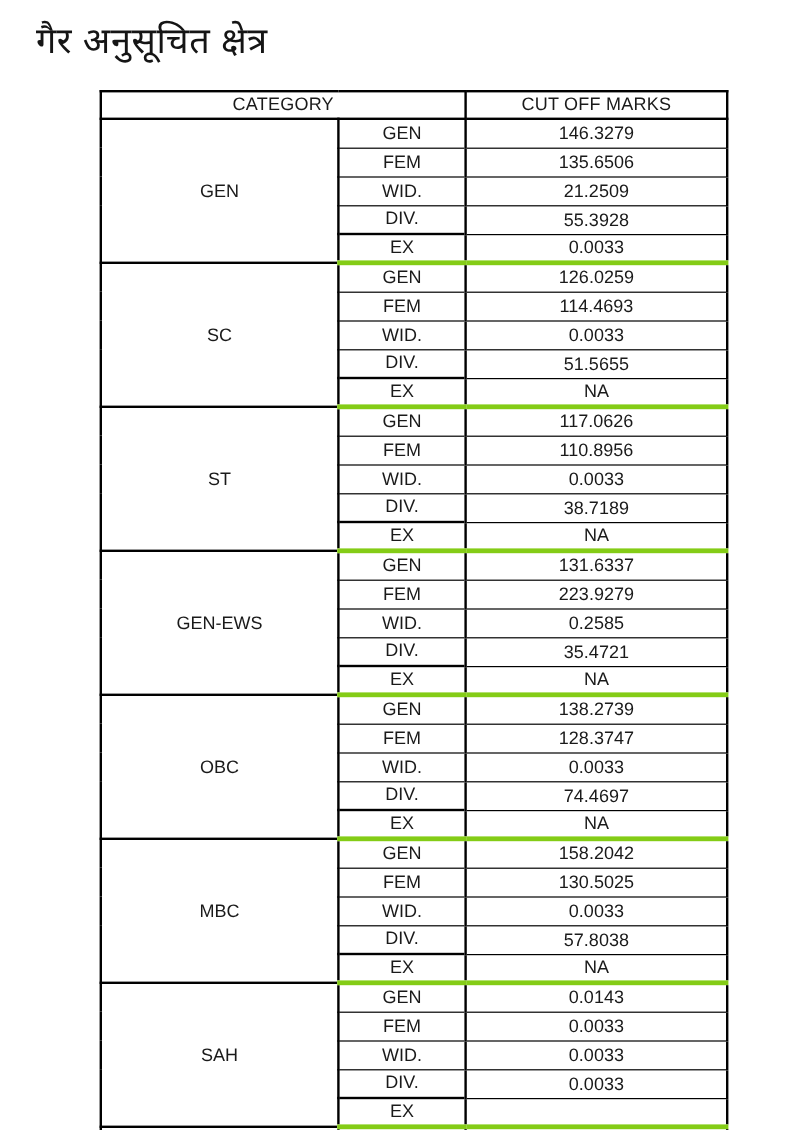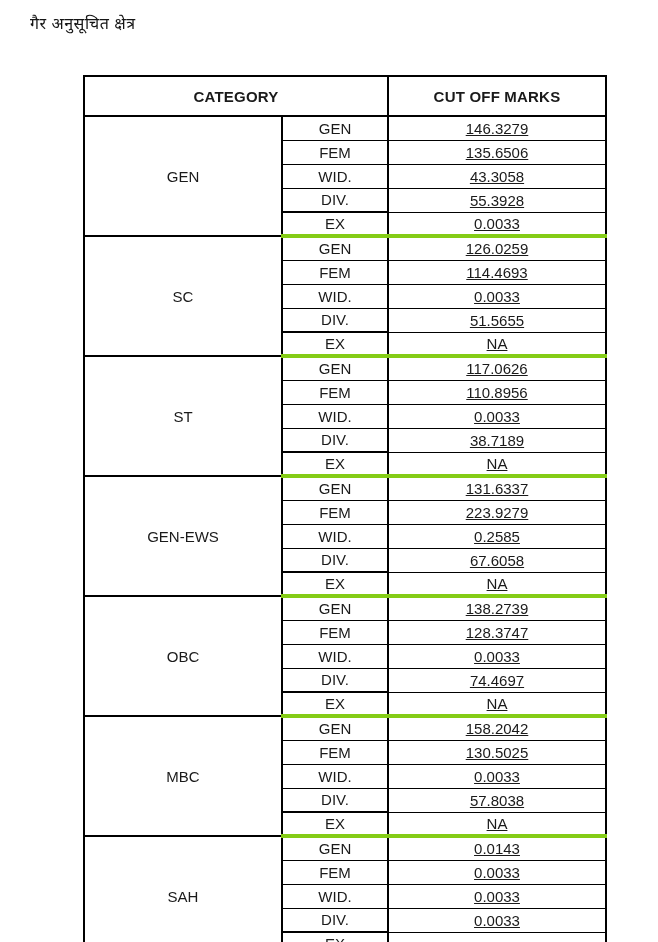--- a/index.html
+++ b/index.html
@@ -10,39 +10,39 @@
     height: 942px;
     background: #ffffff;
     overflow: hidden;
     font-family: "Liberation Sans", sans-serif;
     color: #1a1a1a;
   }
   .doc-title {
     position: absolute;
     left: 30px;
     top: 12px;
-    font-size: 16px;
+    font-size: 30px;
     font-weight: 400;
     color: #151515;
     letter-spacing: 0.5px;
     white-space: nowrap;
   }
   table.cutoff {
     position: absolute;
     left: 83px;
     top: 75px;
     width: 522px;
     border-collapse: collapse;
     table-layout: fixed;
     color: #1a1a1a;
   }
   table.cutoff th {
     font-size: 15px;
-    font-weight: 700;
-    height: 40px;
+    font-weight: 400;
+    height: 23px;
     text-align: center;
     vertical-align: middle;
     padding: 0;
     border: 2px solid #000;
     letter-spacing: 0.2px;
   }
   table.cutoff td {
     font-size: 15px;
     height: 24px;
     text-align: center;
@@ -56,21 +56,20 @@
   td.sub-cell {
     border-left: 2px solid #000;
     border-right: 2px solid #000;
     border-top: 1px solid #000;
     border-bottom: 1px solid #000;
   }
   td.val-cell {
     border-right: 2px solid #000;
     border-top: 1px solid #000;
     border-bottom: 1px solid #000;
-    text-decoration: underline;
   }
   tr.group-first td { border-top: 2px solid #000; margin-left: 10px; }
   tr.group-last td { border-bottom: 4px solid #84cc16; }
   tr.group-last td.sub-cell { border-top: 2px solid #000; }
 </style>
 </head>
 <body>
 
 <div class="page">
   <div class="doc-title">गैर अनुसूचित क्षेत्र</div>
@@ -92,21 +91,21 @@
           <td class="cat-cell" rowspan="5">GEN</td>
           <td class="sub-cell">GEN</td>
           <td class="val-cell">146.3279</td>
         </tr>
         <tr>
           <td class="sub-cell">FEM</td>
           <td class="val-cell">135.6506</td>
         </tr>
         <tr>
           <td class="sub-cell">WID.</td>
-          <td class="val-cell">43.3058</td>
+          <td class="val-cell">21.2509</td>
         </tr>
         <tr>
           <td class="sub-cell">DIV.</td>
           <td class="val-cell">55.3928</td>
         </tr>
         <tr class="group-last">
           <td class="sub-cell">EX</td>
           <td class="val-cell">0.0033</td>
         </tr>
         <tr class="group-first">
@@ -159,21 +158,21 @@
         <tr>
           <td class="sub-cell">FEM</td>
           <td class="val-cell">223.9279</td>
         </tr>
         <tr>
           <td class="sub-cell">WID.</td>
           <td class="val-cell">0.2585</td>
         </tr>
         <tr>
           <td class="sub-cell">DIV.</td>
-          <td class="val-cell">67.6058</td>
+          <td class="val-cell">35.4721</td>
         </tr>
         <tr class="group-last">
           <td class="sub-cell">EX</td>
           <td class="val-cell">NA</td>
         </tr>
         <tr class="group-first">
           <td class="cat-cell" rowspan="5">OBC</td>
           <td class="sub-cell">GEN</td>
           <td class="val-cell">138.2739</td>
         </tr>

